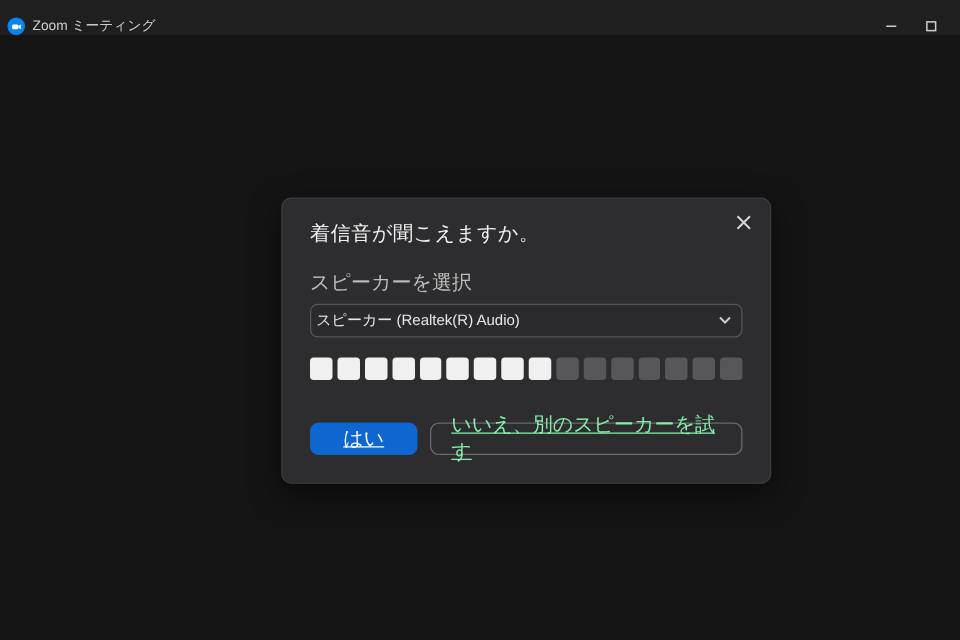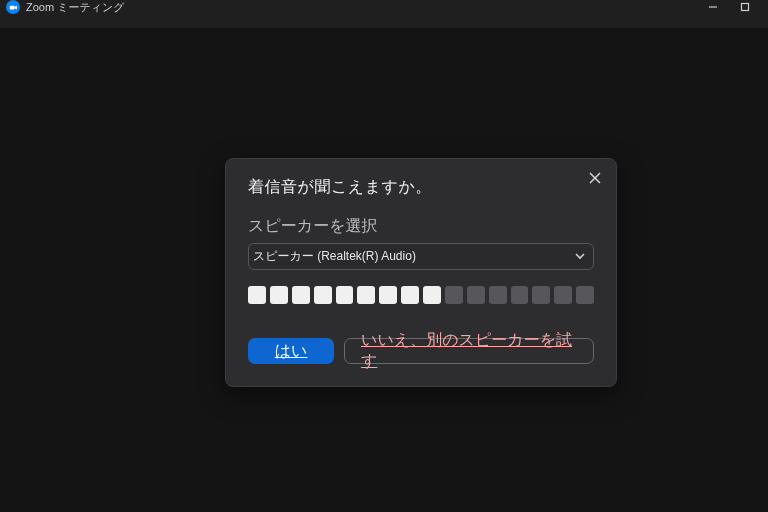--- a/index.html
+++ b/index.html
@@ -7,21 +7,21 @@
   body {
     background: #1a1a1a;
     font-family: "Segoe UI", "Hiragino Kaku Gothic ProN", "Meiryo", sans-serif;
     color: #e6e6e6;
     position: relative;
   }
   .titlebar {
     height: 28px;
     background: #1f1f1f;
     display: flex;
-    align-items: flex-start;
+    align-items: flex-end;
     padding: 0 6px;
   }
   .app-icon {
     width: 14px; height: 14px;
     background: #0b84f3;
     border-radius: 7px;
     display: flex; align-items: center; justify-content: center;
     margin-right: 6px;
   }
   .app-icon svg { width: 9px; height: 9px; fill: #fff; }
@@ -80,21 +80,21 @@
   .btn {
     height: 26px;
     border-radius: 7px;
     font-size: 16px;
     display:flex; align-items:center; justify-content:center;
     padding: 0 16px;
     cursor:pointer;
     text-decoration:underline;
   }
   .btn-primary { background:#0e66d0; color:#fff; min-width: 86px; }
-  .btn-secondary { background:transparent; border:1px solid #6a6a6e; color:#fca5a5; }
+  .btn-secondary { background:transparent; border:1px solid #6a6a6e; color:#86efac; }
 </style>
 </head>
 <body>
 
 <div class="titlebar">
   <span class="app-icon">
     <svg viewBox="0 0 24 24">
         <rect x="2" y="7" width="13" height="10" rx="2"></rect>
         <path d="M15 10l6-3v10l-6-3z"></path>
       </svg>

